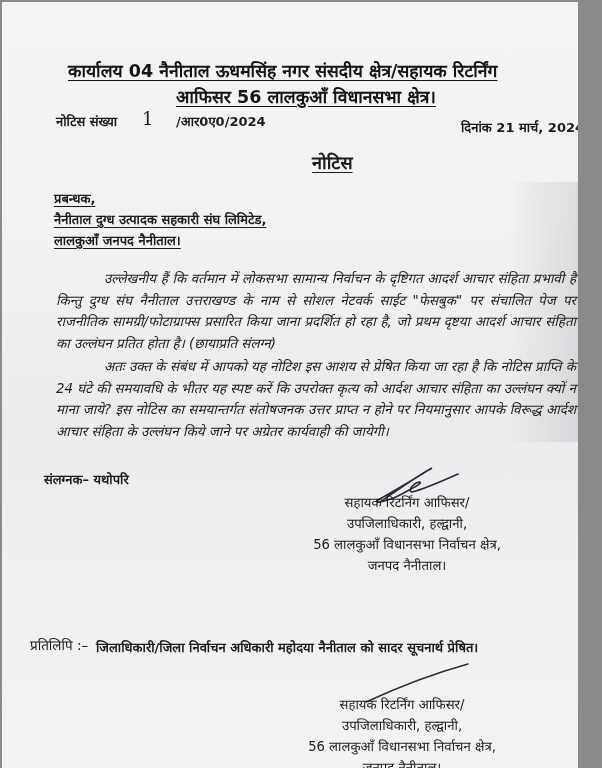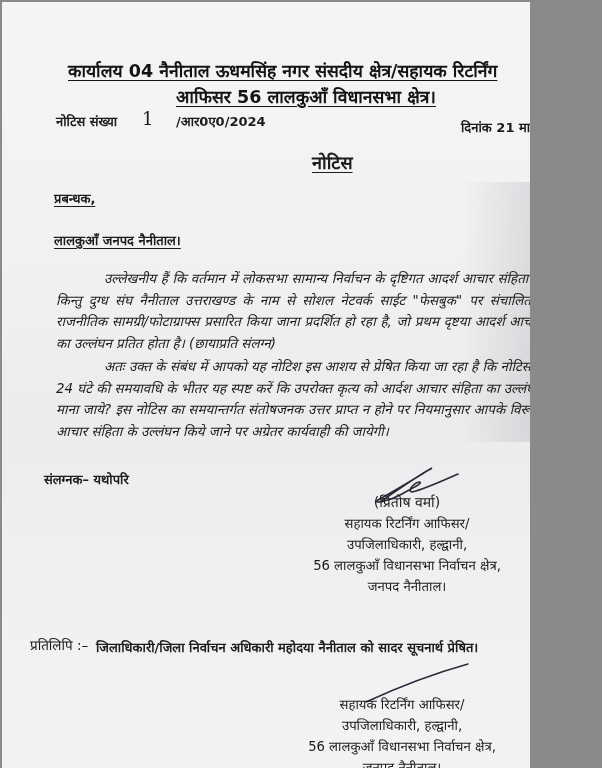--- a/index.html
+++ b/index.html
@@ -3,21 +3,21 @@
 <meta charset="utf-8">
 <style>
   html, body { margin: 0; padding: 0; }
   body {
     width: 602px; height: 768px; overflow: hidden;
     background: #8a8a8a;
     font-family: "DejaVu Sans", "Liberation Sans", sans-serif;
     color: #1c1c1c;
   }
   .page {
-    position: absolute; left: 2px; top: 2px; width: 528px; height: 766px;
+    position: absolute; left: 2px; top: 2px; width: 576px; height: 766px;
     background: linear-gradient(180deg, #f6f3f6 0%, #f2f2f3 30%, #ececee 55%, #f0f0f1 75%, #f3f3f4 100%);
     overflow: hidden;
   }
   .shade {
     position: absolute; right: 0; top: 180px; width: 70px; height: 260px;
     background: linear-gradient(90deg, rgba(0,0,0,0) 0%, rgba(120,120,130,0.18) 100%);
     pointer-events: none;
   }
   .abs { position: absolute; white-space: nowrap; }
   .title {
@@ -44,33 +44,33 @@
   <div class="abs title" style="left:174px; top:82px;">आफिसर 56 लालकुआँ विधानसभा क्षेत्र।</div>
 
   <div class="abs small" style="left:54px; top:110px;">नोटिस संख्या</div>
   <div class="abs" style="left:140px; top:106px; font-size:18px; font-family:'DejaVu Serif', serif;">1</div>
   <div class="abs small" style="left:174px; top:110px;">/आर0ए0/2024</div>
   <div class="abs small" style="left:459px; top:116px;">दिनांक 21 मार्च, 2024</div>
 
   <div class="abs underline" style="left:290px; top:148px; font-size:18px; font-weight:bold;margin-left:20px;">नोटिस</div>
 
   <div class="abs small underline" style="left:52px; top:187px;">प्रबन्धक,</div>
+  <div class="abs small underline" style="left:52px; top:208px;">नैनीताल दुग्ध उत्पादक सहकारी संघ लिमिटेड,</div>
   <div class="abs small underline" style="left:52px; top:229px;">लालकुआँ जनपद नैनीताल।</div>
 
   <div class="para body-text" style="top:266px; text-indent:48px;">उल्लेखनीय हैं कि वर्तमान में लोकसभा सामान्य निर्वाचन के दृष्टिगत आदर्श आचार संहिता प्रभावी है किन्तु दुग्ध संघ नैनीताल उत्तराखण्ड के नाम से सोशल नेटवर्क साईट "फेसबुक" पर संचालित पेज पर राजनीतिक सामग्री/फोटाग्राफ्स प्रसारित किया जाना प्रदर्शित हो रहा है, जो प्रथम दृष्टया आदर्श आचार संहिता का उल्लंघन प्रतित होता है। (छायाप्रति संलग्न)</div>
   <div class="para body-text" style="top:354px; text-indent:48px;">अतः उक्त के संबंध में आपको यह नोटिश इस आशय से प्रेषित किया जा रहा है कि नोटिस प्राप्ति के 24 घंटे की समयावधि के भीतर यह स्पष्ट करें कि उपरोक्त कृत्य को आर्दश आचार संहिता का उल्लंघन क्यों न माना जाये? इस नोटिस का समयान्तर्गत संतोषजनक उत्तर प्राप्त न होने पर नियमानुसार आपके विरूद्ध आर्दश आचार संहिता के उल्लंघन किये जाने पर अग्रेतर कार्यवाही की जायेगी।</div>
 
   <div class="abs small" style="left:42px; top:468px;">संलग्नक– यथोपरि</div>
 
   <svg class="svg-abs" style="left:360px; top:462px;" width="100" height="46" viewBox="0 0 100 46">
     <path d="M18 38 C 30 30, 55 12, 70 4 C 60 10, 38 24, 16 36 C 10 40, 26 38, 40 30 C 50 24, 60 20, 58 18 C 54 18, 44 26, 50 28 C 60 26, 78 18, 96 10" fill="none" stroke="#2a2a3a" stroke-width="1.6" stroke-linecap="round"></path>
   </svg>
 
   <div class="sig-block" style="top:490px;">
-    <div style="font-size:14px;">(प्रितोष वर्मा)</div>
     <div>सहायक रिटर्निंग आफिसर/</div>
     <div>उपजिलाधिकारी, हल्द्वानी,</div>
     <div>56 लालकुआँ विधानसभा निर्वाचन क्षेत्र,</div>
     <div>जनपद नैनीताल।</div>
   </div>
 
   <div class="abs" style="left:28px; top:634px; font-size:13.5px; font-weight:normal;">प्रतिलिपि :–</div>
   <div class="abs small" style="left:94px; top:636px;">जिलाधिकारी/जिला निर्वाचन अधिकारी महोदया नैनीताल को सादर सूचनार्थ प्रेषित।</div>
 
   <svg class="svg-abs" style="left:360px; top:660px;" width="110" height="44" viewBox="0 0 110 44">

